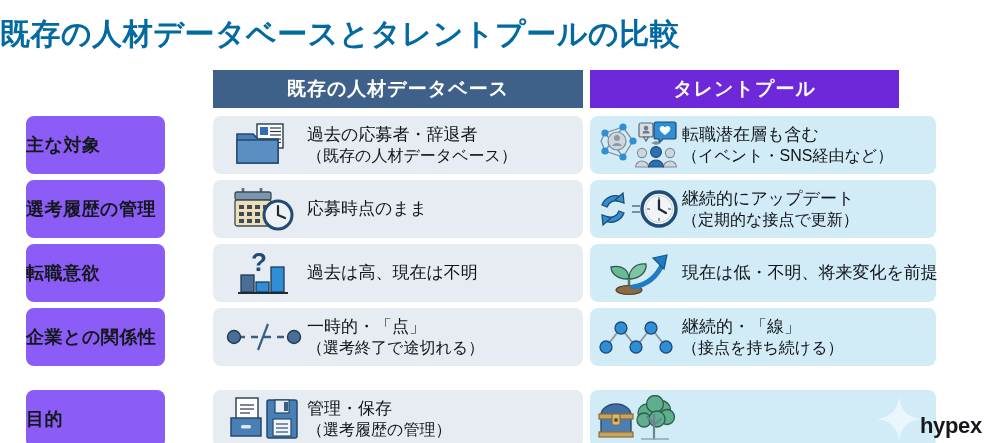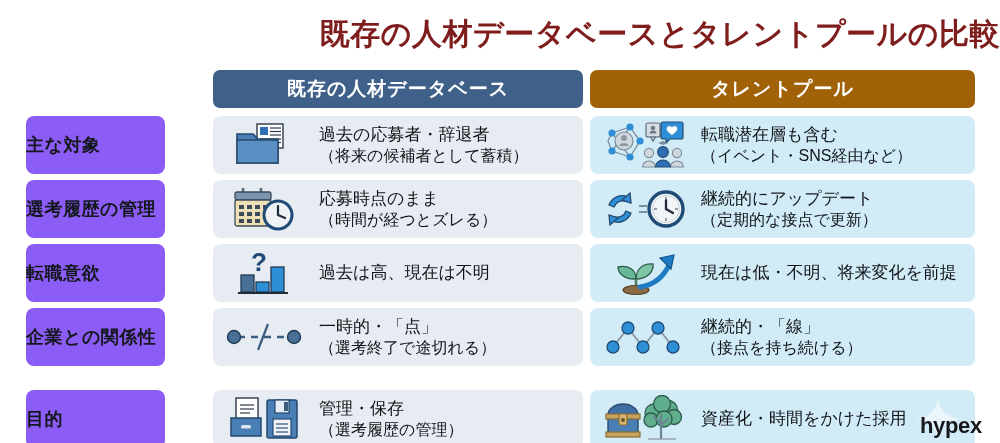--- a/index.html
+++ b/index.html
@@ -14,24 +14,24 @@
     overflow: hidden;
     position: relative;
   }
 
   
   .slide-title {
     position: absolute;
     top: 14px;
     left: 0;
     width: 1000px;
-    text-align: right;
+    text-align: left;
     font-size: 30px;
     font-weight: bold;
-    color: #7f1d1d;
+    color: #0369a1;
     letter-spacing: 0.5px;
     white-space: nowrap;
   }
 
   
   .grid {
     position: absolute;
     top: 70px;
     left: 0;
     width: 1000px;
@@ -42,39 +42,39 @@
     position: absolute;
     top: 0;
     left: 0;
     width: 1000px;
     height: 38px;
   }
   .col-header {
     position: absolute;
     top: 0;
     height: 38px;
-    border-radius: 7px;
+    border-radius: 0;
     display: flex;
     align-items: center;
     justify-content: center;
     font-size: 19px;
     font-weight: bold;
     color: #ffffff;
     letter-spacing: 1px;
     box-sizing: border-box;
   }
   .col-header.existing {
     left: 213px;
     width: 370px;
     background: #3f6189;
   }
   .col-header.pool {
     left: 590px;
-    width: 385px;
-    background: #a16207;
+    width: 309px;
+    background: #6d28d9;
   }
 
   .row {
     position: absolute;
     left: 0;
     width: 1000px;
     height: 58px;
   }
   .row-1 { top: 46px; }
   .row-2 { top: 110px; }
@@ -103,42 +103,41 @@
     letter-spacing: 0.5px;
   }
   .cell.existing {
     left: 213px;
     width: 370px;
     background: #e6ecf2;
     padding-left: 8px;
   }
   .cell.pool {
     left: 590px;
-    width: 385px;
+    width: 346px;
     background: #d2ecf7;
-    padding-left: 13px;
+    padding-left: 6px;
   }
 
   .icon-box {
     width: 86px;
     min-width: 86px;
     height: 54px;
     display: flex;
     align-items: center;
     justify-content: center;
   }
   .icon-box svg { display: block; }
 
   .cell-text {
     font-size: 17px;
     color: #101418;
     line-height: 1.28;
     font-weight: 500;
     white-space: nowrap;
-    margin-left: 12px;
   }
   .cell-text .sub {
     display: block;
     font-size: 16px;
   }
 
   
   .sparkle {
     position: absolute;
     right: 14px;
@@ -193,21 +192,21 @@
               <line x1="25" y1="17" x2="46" y2="17"></line>
             <line x1="25" y1="20.5" x2="46" y2="20.5"></line>
               <line x1="25" y1="24" x2="40" y2="24"></line>
           </g>
           <path d="M2 12 h16 l5 5 h20 v24 H2 Z" fill="#4a7fb5" stroke="#23496f" stroke-width="1.6"></path>
           <path d="M2 18 h41 v23 H2 Z" fill="#5b8fc4" stroke="#23496f" stroke-width="1.4"></path>
         </svg>
       </div>
       <div class="cell-text">
         <span>過去の応募者・辞退者</span>
-        <span class="sub">（将来の候補者として蓄積）</span>
+        <span class="sub">（既存の人材データベース）</span>
       </div>
     </div>
 
     <div class="cell pool">
       <div class="icon-box">
         <svg width="84" height="48" viewBox="0 0 84 48">
           <g stroke="#7d8d9c" stroke-width="1.3" fill="none">
             <path d="M8 12 L26 6 L36 20 L26 36 L8 30 L4 20 Z"></path>
             <line x1="8" y1="12" x2="26" y2="36"></line>
               <line x1="26" y1="6" x2="8" y2="30"></line>
@@ -273,21 +272,20 @@
               <rect x="14" y="33" width="5" height="4"></rect>
               <rect x="22" y="33" width="5" height="4"></rect>
           </g>
           <circle cx="45" cy="29" r="14" fill="#eef2f5" stroke="#1f4b76" stroke-width="3"></circle>
           <line x1="45" y1="29" x2="45" y2="20" stroke="#1f2b38" stroke-width="2.2" stroke-linecap="round"></line>
           <line x1="45" y1="29" x2="52" y2="32" stroke="#1f2b38" stroke-width="2.2" stroke-linecap="round"></line>
         </svg>
       </div>
       <div class="cell-text">
         <span>応募時点のまま</span>
-        <span class="sub">（時間が経つとズレる）</span>
       </div>
     </div>
 
     <div class="cell pool">
       <div class="icon-box">
         <svg width="80" height="44" viewBox="0 0 80 44">
           <g fill="#2f8fd6" stroke="#23496f" stroke-width="1.3">
             <path d="M22 10 a14 14 0 0 0 -19 8 l5 2 a9 9 0 0 1 12 -5.5 z"></path>
             <path d="M24 6 l1 10 l-9 -3 z"></path>
             <path d="M6 34 a14 14 0 0 0 19 -8 l-5 -2 a9 9 0 0 1 -12 5.5 z"></path>
@@ -445,21 +443,20 @@
             <circle cx="58" cy="9" r="8.5"></circle>
               <circle cx="70" cy="22" r="7.5"></circle>
             <circle cx="47" cy="25" r="7"></circle>
               <circle cx="60" cy="24" r="8"></circle>
           </g>
           <path d="M57 20 L57 44 M57 28 L50 22 M57 30 L64 24" fill="none" stroke="#6d8292" stroke-width="2.2" stroke-linecap="round"></path>
           <line x1="44" y1="44" x2="72" y2="44" stroke="#9aa8b4" stroke-width="1.6"></line>
         </svg>
       </div>
       <div class="cell-text">
-        <span>資産化・時間をかけた採用</span>
       </div>
       <svg class="sparkle" viewBox="0 0 46 46">
         <path d="M23 1 C25 15 31 21 45 23 C31 25 25 31 23 45 C21 31 15 25 1 23 C15 21 21 15 23 1 Z" fill="#ffffff"></path>
       </svg>
     </div>
   </div>
 
 </div>
 
 <div class="logo">hypex</div>

